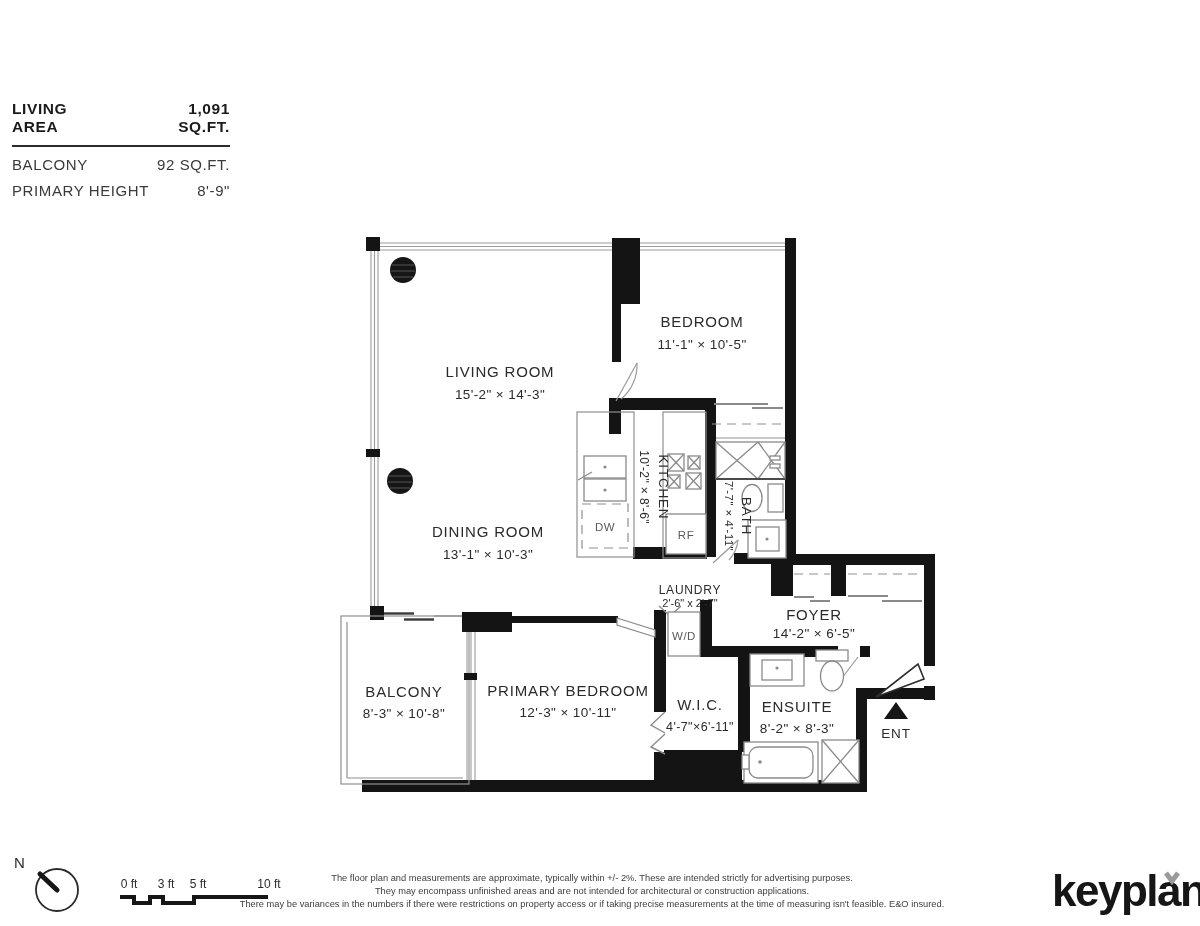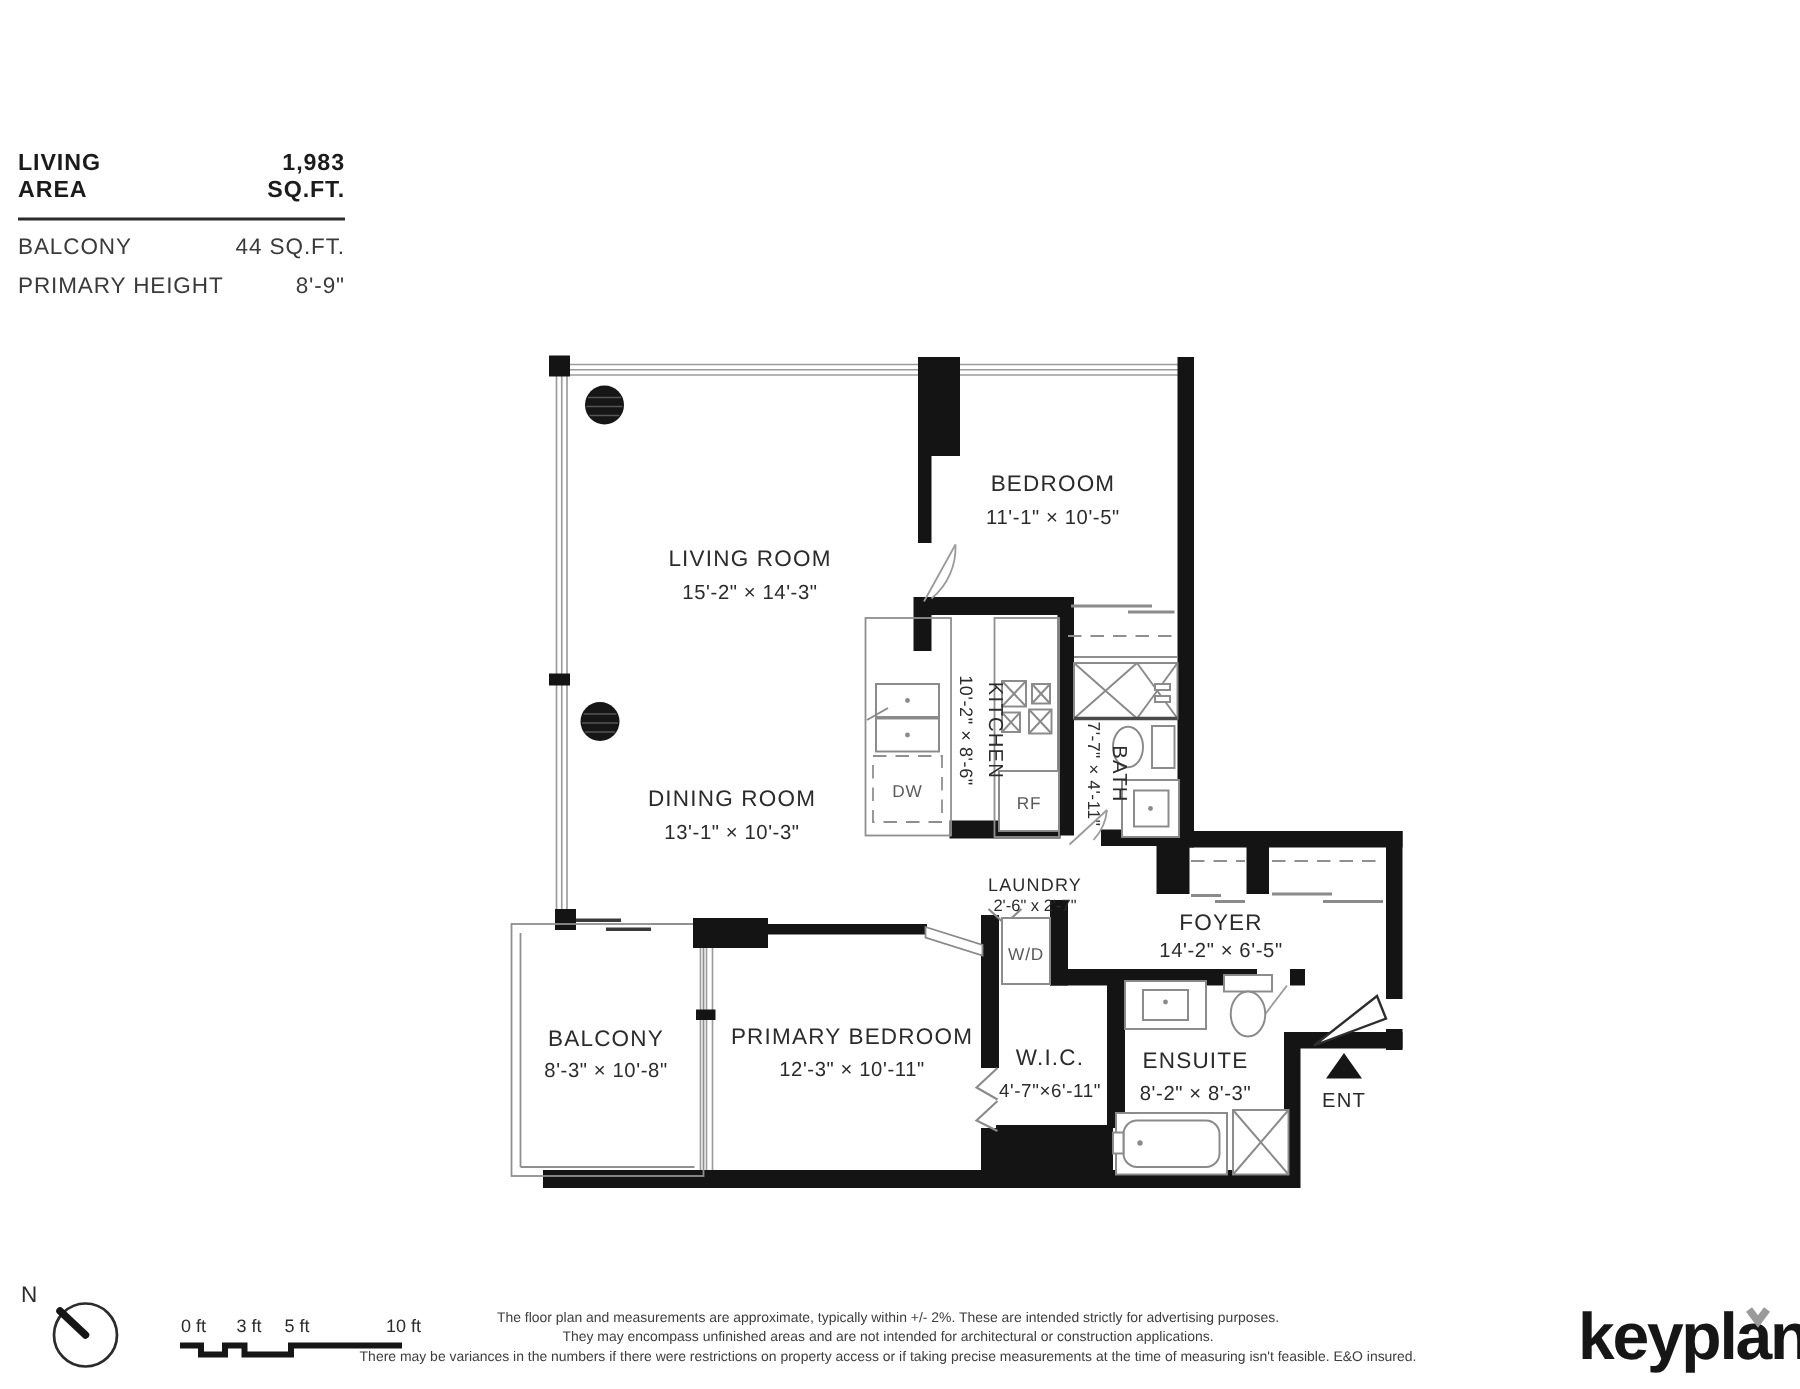--- a/index.html
+++ b/index.html
@@ -28,25 +28,25 @@
 </style>
 </head>
 <body>
 
 <div class="page">
 
   
   <div class="summary">
     <div class="row head">
       <span>LIVING AREA</span>
-      <span class="val">1,983 SQ.FT.</span>
+      <span class="val">1,091 SQ.FT.</span>
     </div>
     <div class="row">
       <span>BALCONY</span>
-      <span class="val">44 SQ.FT.</span>
+      <span class="val">92 SQ.FT.</span>
     </div>
     <div class="row">
       <span>PRIMARY HEIGHT</span>
       <span class="val">8'-9"</span>
     </div>
   </div>
 
   <svg width="1200" height="926" viewBox="0 0 1200 926">
 
     <g>

